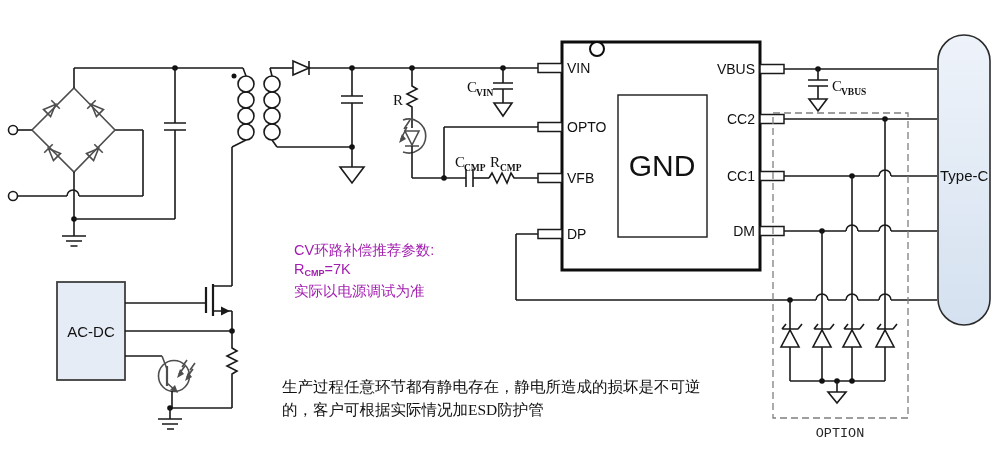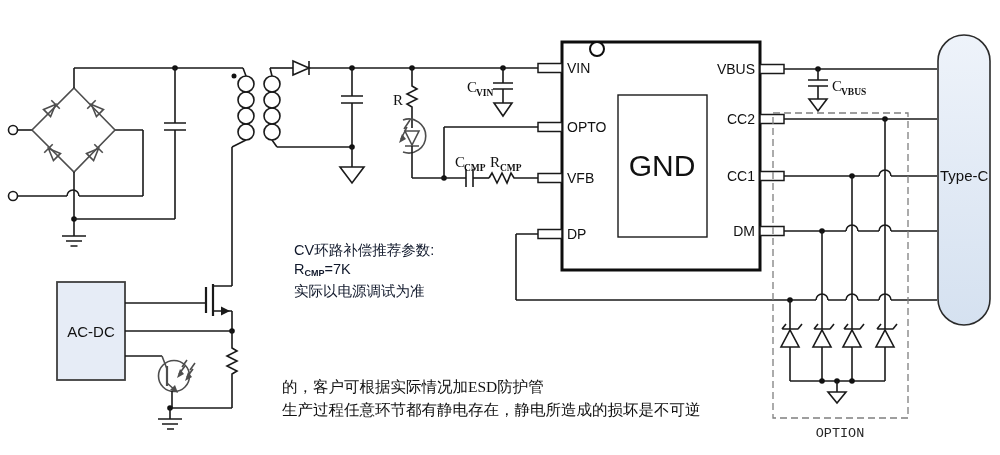--- a/index.html
+++ b/index.html
@@ -1,20 +1,20 @@
 <!DOCTYPE html>
 <html><head>
 <meta charset="utf-8">
 <style>
   html,body{margin:0;padding:0;background:#ffffff;}
   #stage{position:relative;width:1000px;height:455px;background:#fff;overflow:hidden;
          font-family:"Liberation Sans",sans-serif;}
   #schematic{position:absolute;left:0;top:0;}
   .note{position:absolute;white-space:nowrap;}
-  #cv-note{left:294px;top:241px;color:#0f172a;font-size:14.5px;line-height:18.5px;
+  #cv-note{left:294px;top:241px;color:#a21caf;font-size:14.5px;line-height:18.5px;
            font-family:"Liberation Sans",sans-serif;}
   #cv-note .sub{font-size:9px;font-weight:bold;vertical-align:-2px;}
   #esd-note{left:282px;top:376px;color:#111;font-size:15.5px;line-height:22.5px;
             font-family:"Liberation Serif",serif;}
   
   .w{stroke:#1a1a1a;stroke-width:1.6;fill:none;}
   .w2{stroke:#1a1a1a;stroke-width:2.2;fill:none;}
   .gray{stroke:#4d4d4d;stroke-width:1.6;fill:none;}
   .grayfill{fill:#4d4d4d;stroke:none;}
   .dot{fill:#111;stroke:none;}
@@ -269,17 +269,17 @@
   </g>
 </svg>
 
 <div class="note" id="cv-note">
   <div>CV环路补偿推荐参数:</div>
   <div><span>R</span><span class="sub">CMP</span><span>=7K</span></div>
   <div>实际以电源调试为准</div>
 </div>
 
 <div class="note" id="esd-note">
+  <div>生产过程任意环节都有静电存在，静电所造成的损坏是不可逆</div>
   <div>的，客户可根据实际情况加ESD防护管</div>
-  <div>生产过程任意环节都有静电存在，静电所造成的损坏是不可逆</div>
 </div>
 
 </div>
 
 </body></html>

